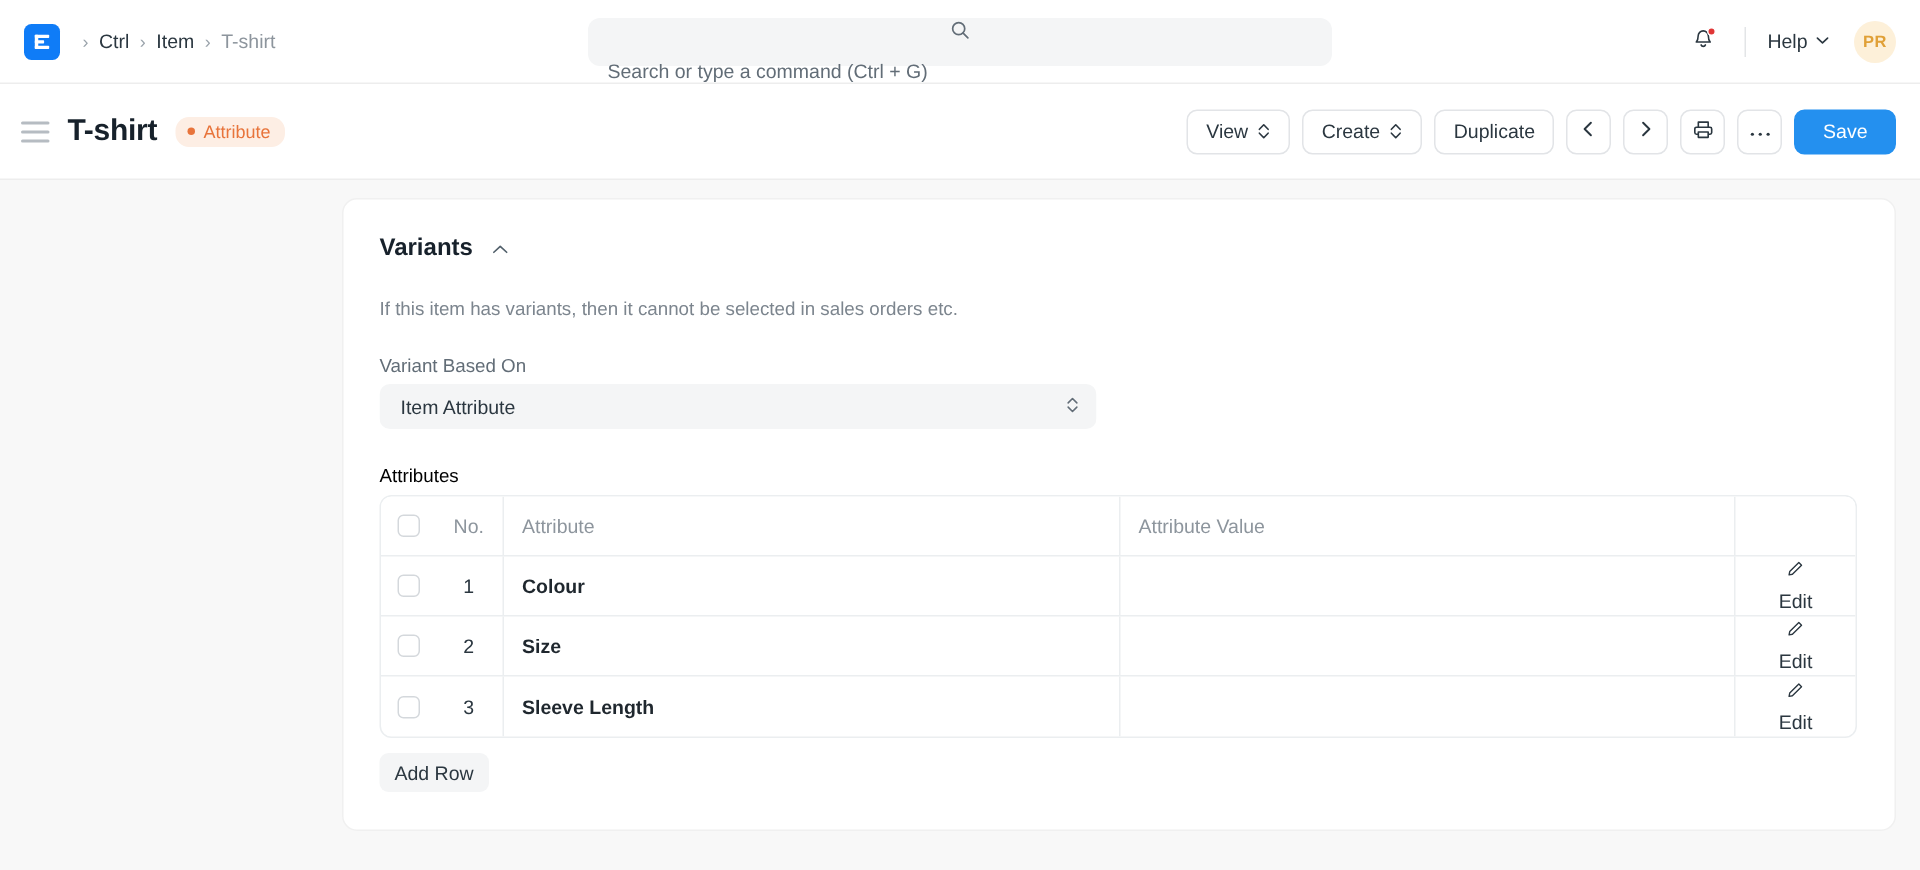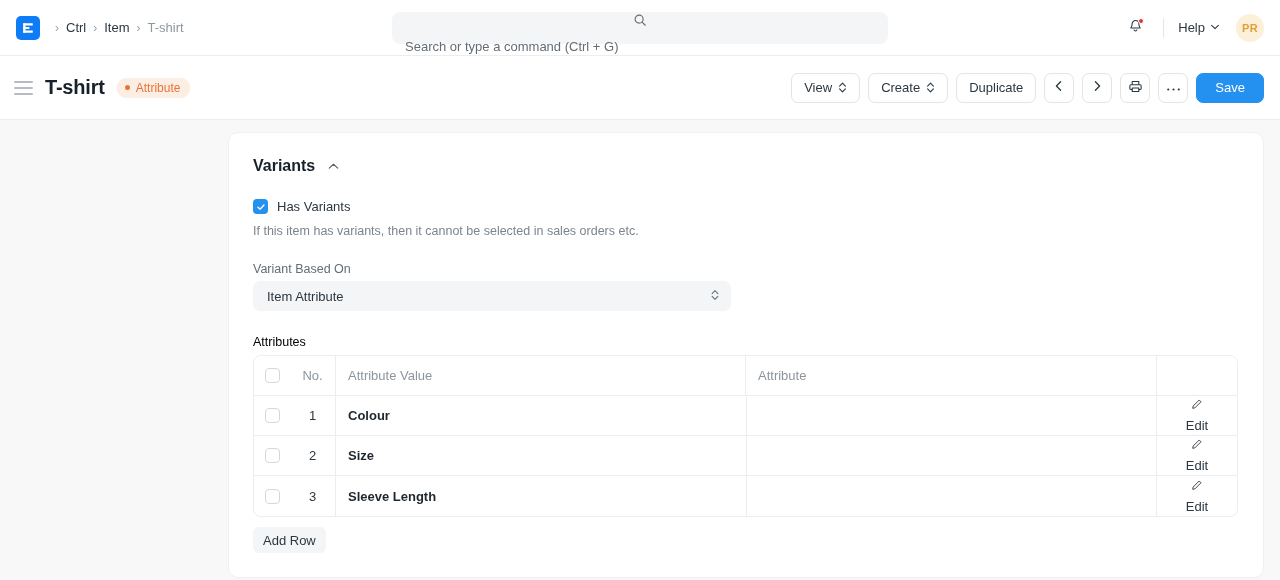--- a/index.html
+++ b/index.html
@@ -476,28 +476,20 @@
 
     <div class="section-head">
       <span class="section-title">Variants</span>
       <span class="chev-btn">
         <svg width="13" height="13" viewBox="0 0 14 14" fill="none" aria-hidden="true">
           <path d="M2.4 8.8 7 4.6l4.6 4.2" stroke="#52606b" stroke-width="1.2" stroke-linecap="round" stroke-linejoin="round"></path>
         </svg>
       </span>
     </div>
 
-    <div class="checkbox-row">
-      <span class="cb-checked">
-        <svg width="10" height="10" viewBox="0 0 12 12" fill="none" aria-hidden="true">
-          <path d="M2.4 6.3 4.8 8.6 9.6 3.6" stroke="#ffffff" stroke-width="1.6" stroke-linecap="round" stroke-linejoin="round"></path>
-        </svg>
-      </span>
-      <span class="cb-label">Has Variants</span>
-    </div>
 
     <div class="help-text">If this item has variants, then it cannot be selected in sales orders etc.</div>
 
     <div class="field-label">Variant Based On</div>
     <div class="select-control">
       <span class="sel-val">Item Attribute</span>
       <span>
         <svg width="10" height="14" viewBox="0 0 10 14" fill="none" aria-hidden="true">
           <path d="M2.1 5.6 5 2.7l2.9 2.9" stroke="#626d77" stroke-width="1.05" stroke-linecap="round" stroke-linejoin="round"></path>
           <path d="M2.1 8.4 5 11.3l2.9-2.9" stroke="#626d77" stroke-width="1.05" stroke-linecap="round" stroke-linejoin="round"></path>
@@ -509,25 +501,25 @@
 
     <div class="grid">
 
       <div class="grid-row grid-head">
         <div class="cell c-check">
           <span class="cb-empty"></span>
         </div>
         <div class="cell c-no">
           <span class="head-txt">No.</span>
         </div>
+        <div class="cell c-attr">
+          <span class="head-txt">Attribute</span>
+        </div>
         <div class="cell c-val">
           <span class="head-txt">Attribute Value</span>
-        </div>
-        <div class="cell c-attr">
-          <span class="head-txt">Attribute</span>
         </div>
         <div class="cell c-edit"></div>
       </div>
 
       <div class="grid-row">
         <div class="cell c-check">
           <span class="cb-empty"></span>
         </div>
         <div class="cell c-no">1</div>
         <div class="cell c-attr">

